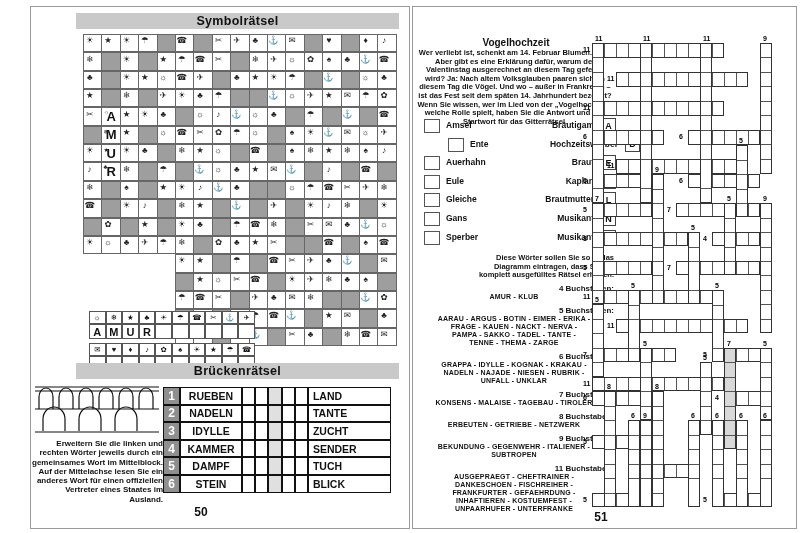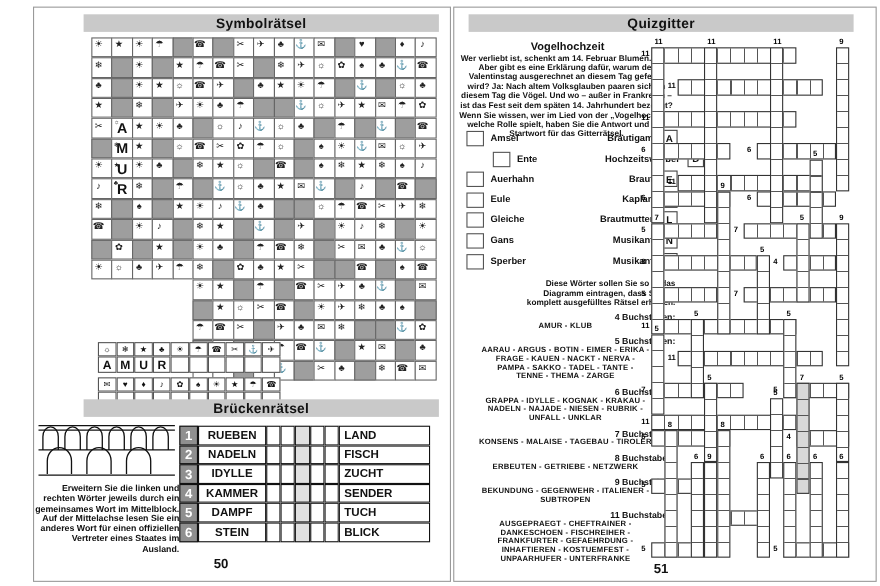--- a/index.html
+++ b/index.html
@@ -824,21 +824,21 @@
           <div class="bcell bright">LAND</div>
         </div>
         <div class="brow">
           <div class="bcell bnum">2</div>
           <div class="bcell bleft">NADELN</div>
           <div class="bcell bsmall"></div>
           <div class="bcell bsmall"></div>
           <div class="bcell bsmall bmid"></div>
           <div class="bcell bsmall"></div>
           <div class="bcell bsmall"></div>
-          <div class="bcell bright">FISCH</div>
+          <div class="bcell bright">TANTE</div>
         </div>
         <div class="brow">
           <div class="bcell bnum">3</div>
           <div class="bcell bleft">IDYLLE</div>
           <div class="bcell bsmall"></div>
           <div class="bcell bsmall"></div>
           <div class="bcell bsmall bmid"></div>
           <div class="bcell bsmall"></div>
           <div class="bcell bsmall"></div>
           <div class="bcell bright">ZUCHT</div>
@@ -872,23 +872,20 @@
           <div class="bcell bsmall"></div>
           <div class="bcell bsmall"></div>
           <div class="bcell bright">BLICK</div>
         </div>
       </div>
 
     <div class="pagenum" style="left:140px;top:498px;">50</div>
   </div>
 
   <div class="page" id="page-right">
-    <div class="hbar" style="left:13px;top:6px;width:350px;">
-      <span>Quizgitter</span>
-    </div>
 
     <div style="position:absolute;left:5px;top:30px;width:196px;text-align:center;font-weight:bold;font-size:10px;">Vogelhochzeit</div>
 
     <div class="smalltext" style="position:absolute;left:3px;top:42px;width:198px;text-align:center;font-size:7.5px;line-height:8.6px;">Wer verliebt ist, schenkt am 14. Februar Blumen. Klar! Aber gibt es eine Erklärung dafür, warum der Valentinstag ausgerechnet an diesem Tag gefeiert wird? Ja: Nach altem Volksglauben paaren sich an diesem Tag die Vögel. Und wo – außer in Frankreich – ist das Fest seit dem späten 14. Jahrhundert bezeugt? Wenn Sie wissen, wer im Lied von der „Vogelhochzeit“ welche Rolle spielt, haben Sie die Antwort und das Startwort für das Gitterrätsel.</div>
 
     <div id="checklist">
         <div class="checkrow" style="left: 11px; top: 112px;">
           <div class="cbox"></div>
           <div class="bird">Amsel</div>
           <div class="role">Bräutigam</div>

